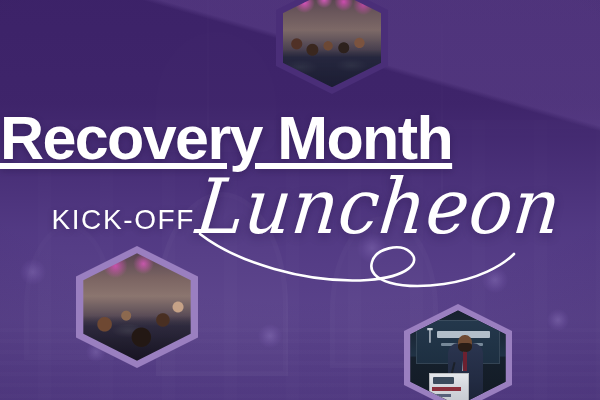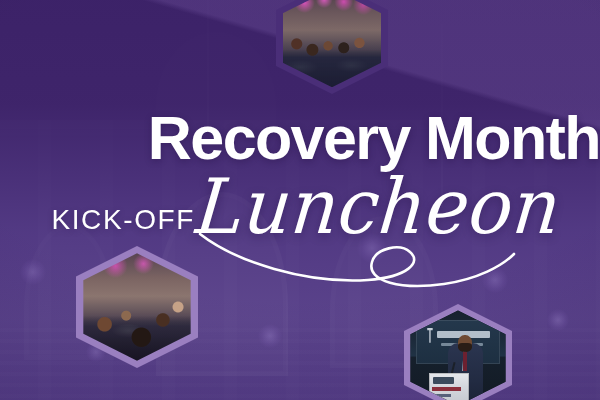--- a/index.html
+++ b/index.html
@@ -330,29 +330,30 @@
     width: 600px;
     height: 400px;
     pointer-events: none;
   }
 
   .title-main {
     position: absolute;
     left: 0;
     right: 0;
     top: 108px;
-    text-align: right;
+    text-align: left;
     color: #ffffff;
     font-family: "Liberation Sans", sans-serif;
     font-weight: 700;
     font-size: 61px;
     line-height: 1;
     letter-spacing: -1.6px;
     text-shadow: 0 2px 7px rgba(30,12,60,0.33);
     white-space: nowrap;
+    text-decoration: underline;
   }
 
   .subtitle-row {
     position: absolute;
     left: 12px;
     right: 0;
     top: 176px;
     display: flex;
     align-items: center;
     justify-content: center;

